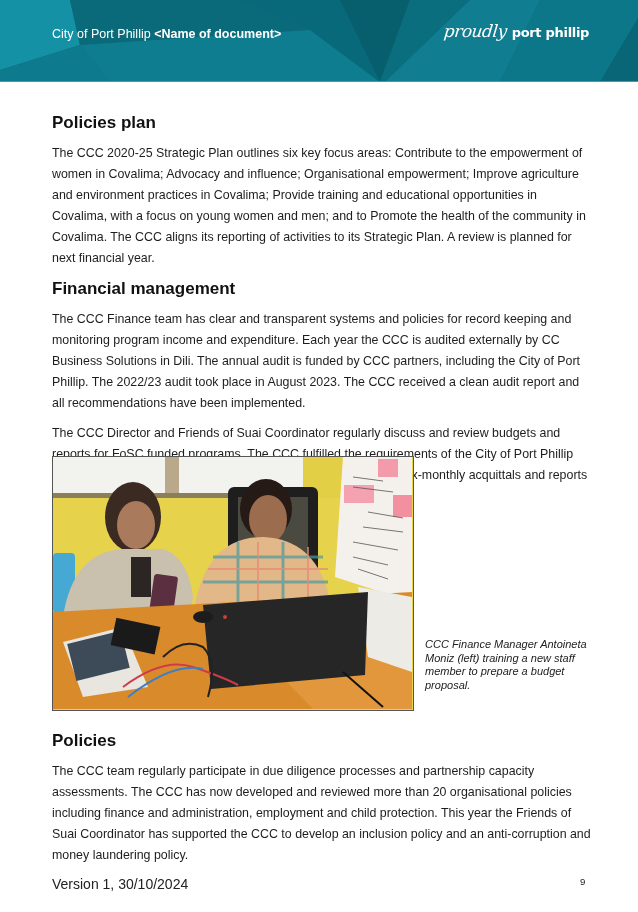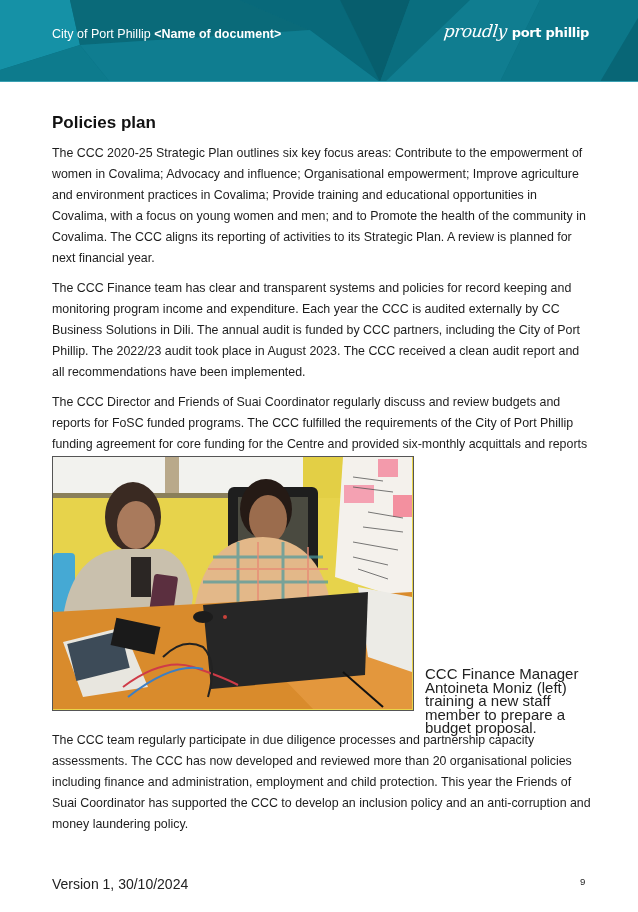--- a/index.html
+++ b/index.html
@@ -37,22 +37,22 @@
     }
     .sec { margin-bottom: 0; }
     .sec-fin { margin-top: 2px; }
 
     .figure {
       position: absolute; left: 52px; top: 456px; width: 362px; height: 255px;
       border: 1.5px solid #555; overflow: hidden; background: #e9d44a;
     }
     .figure svg { display: block; }
     .caption {
-      position: absolute; left: 425px; top: 667px; width: 170px;
-      font-size: 15px; line-height: 13.6px; color: #222;
+      position: absolute; left: 425px; top: 638px; width: 170px;
+      font-size: 11px; line-height: 13.6px; font-style: italic; color: #222;
     }
 
     .policies { position: absolute; left: 52px; top: 730px; width: 540px; }
 
     .footer-left {
       position: absolute; left: 52px; top: 876px; font-size: 14px; color: #222;
     }
     .footer-right {
       position: absolute; left: 580px; top: 876px; font-size: 9.6px; color: #222;
     }
@@ -84,20 +84,21 @@
     <span class="brand">port phillip</span>
   </div>
 </div>
 
 <div class="content">
   <section class="sec">
     <h2>Policies plan</h2>
     <p>The CCC 2020-25 Strategic Plan outlines six key focus areas: Contribute to the empowerment of women in Covalima; Advocacy and influence; Organisational empowerment; Improve agriculture and environment practices in Covalima; Provide training and educational opportunities in Covalima, with a focus on young women and men; and to Promote the health of the community in Covalima. The CCC aligns its reporting of activities to its Strategic Plan. A review is planned for next financial year.</p>
   </section>
   <section class="sec sec-fin">
+    <h2>Financial management</h2>
     <p>The CCC Finance team has clear and transparent systems and policies for record keeping and monitoring program income and expenditure. Each year the CCC is audited externally by CC Business Solutions in Dili. The annual audit is funded by CCC partners, including the City of Port Phillip. The 2022/23 audit took place in August 2023. The CCC received a clean audit report and all recommendations have been implemented.</p>
     <p>The CCC Director and Friends of Suai Coordinator regularly discuss and review budgets and reports for FoSC funded programs. The CCC fulfilled the requirements of the City of Port Phillip funding agreement for core funding for the Centre and provided six-monthly acquittals and reports on all activities and programs.</p>
   </section>
 </div>
 
 <div class="figure">
   <svg width="359" height="252" viewBox="0 0 359 252">
 
     <rect x="0" y="0" width="250" height="38" fill="#f2f2ee"></rect>
     <rect x="112" y="0" width="14" height="40" fill="#b9a98a"></rect>
@@ -159,17 +160,18 @@
       <path d="M70 230 Q110 200 140 210 T185 228" stroke="#cf3b48"></path>
       <path d="M75 240 Q120 205 150 212" stroke="#3c7fc4"></path>
       <path d="M110 200 Q130 180 150 190 Q165 205 155 240" stroke="#222"></path>
       <path d="M290 215 L330 250" stroke="#111"></path>
     </g>
   </svg>
 </div>
 <div class="caption">CCC Finance Manager Antoineta Moniz (left) training a new staff member to prepare a budget proposal.</div>
 
 <div class="policies">
+  <h2>Policies</h2>
   <p>The CCC team regularly participate in due diligence processes and partnership capacity assessments. The CCC has now developed and reviewed more than 20 organisational policies including finance and administration, employment and child protection. This year the Friends of Suai Coordinator has supported the CCC to develop an inclusion policy and an anti-corruption and money laundering policy.</p>
 </div>
 
 <div class="footer-left">Version 1, 30/10/2024</div>
 <div class="footer-right">9</div>
 
 </body></html>

